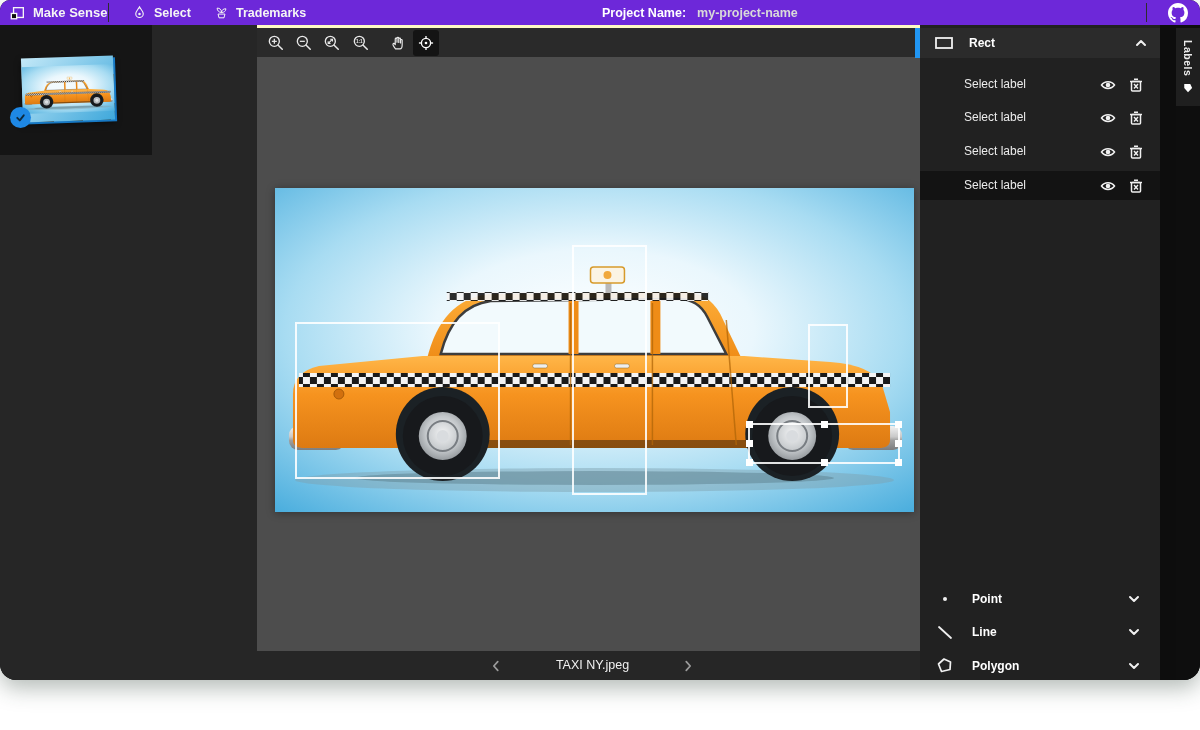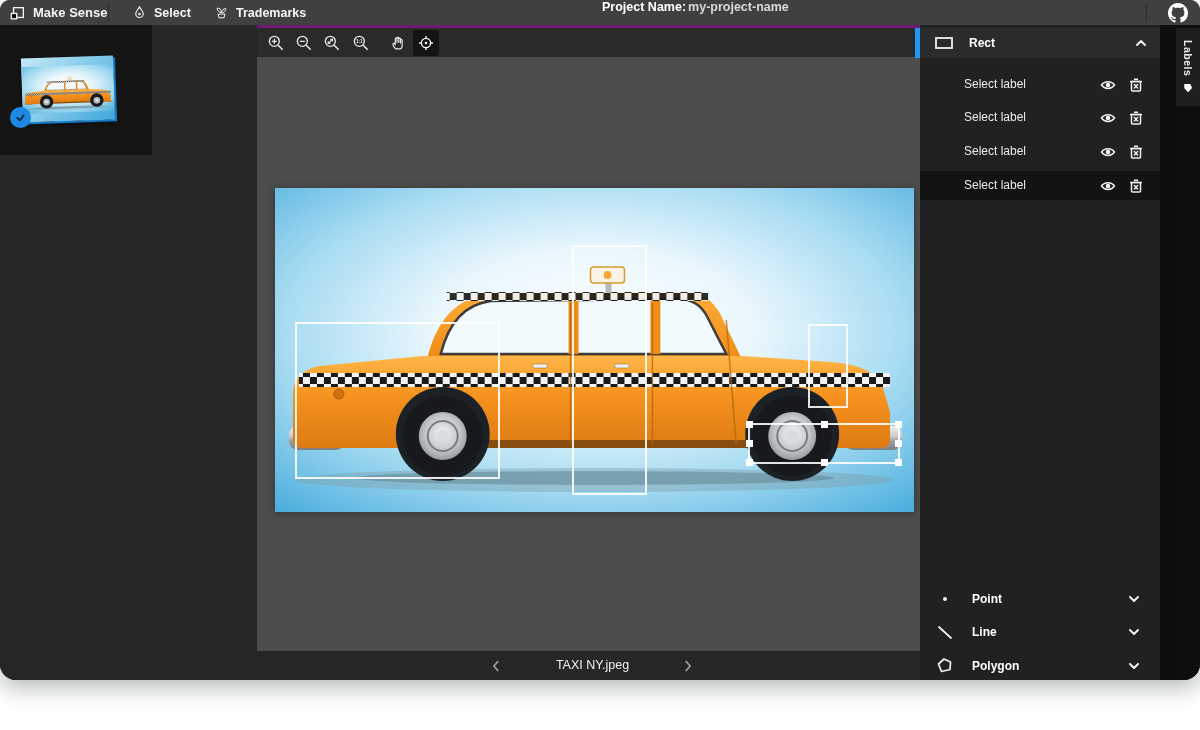--- a/index.html
+++ b/index.html
@@ -5,43 +5,43 @@
   * { margin:0; padding:0; box-sizing:border-box; }
   html,body { width:1200px; height:730px; background:#ffffff; font-family:"Liberation Sans", sans-serif; overflow:hidden; }
   .page { position:relative; width:1200px; height:730px; background:#ffffff; }
 
   
   .app { position:absolute; left:0; top:0; width:1200px; height:680px;
          background:#0d0d0d; border-radius:10px 10px 16px 16px; overflow:hidden;
          box-shadow:0 8px 22px rgba(40,60,50,.35); }
 
   
-  .topbar { position:absolute; left:0; top:0; width:1200px; height:25px; background:#404040; }
+  .topbar { position:absolute; left:0; top:0; width:1200px; height:25px; background:#6d28d9; }
   .topbar .sep { position:absolute; top:3px; width:1px; height:19px; background:#2d2d2d; }
   .nav-item { position:absolute; top:0; height:25px; display:flex; align-items:center; gap:7px;
               color:#f5f5f5; font-size:12.5px; font-weight:bold; cursor:pointer; }
   .nav-item svg { display:block; }
   .brand { left:10px; font-size:13px; }
-  .proj { position:absolute; left:602px; top:0; height:25px; display:flex; align-items:flex-start; gap:2px; }
+  .proj { position:absolute; left:602px; top:0; height:25px; display:flex; align-items:center; gap:11px; }
   .proj .plabel { color:#ffffff; font-weight:bold; font-size:12.5px; }
   .proj .pvalue { color:#d9d9d9; font-size:12.5px; font-weight:bold; }
   .gh { position:absolute; right:12px; top:3px; width:20px; height:20px; cursor:pointer; }
 
   
   .left-panel { position:absolute; left:0; top:25px; width:257px; height:655px; background:#262626; }
   .images-zone { position:absolute; left:0; top:0; width:152px; height:130px; background:#151515; }
   .thumb-card { position:absolute; left:22px; top:32px; width:92px; height:64px;
                 transform:rotate(-2deg); background:linear-gradient(135deg,#c4e9f8,#3fa8db);
                 box-shadow:2px 2px 0 0 #1779c4, 0 3px 6px rgba(0,0,0,.5); cursor:pointer; }
   .thumb-card svg { display:block; }
   .check-badge { position:absolute; left:10px; top:82px; width:21px; height:21px; border-radius:50%;
                  background:#1e88e5; display:flex; align-items:center; justify-content:center; }
 
   
-  .center { position:absolute; left:257px; top:25px; width:671px; height:655px; background:#701a75; }
+  .center { position:absolute; left:257px; top:25px; width:671px; height:655px; background:#fef9c3; }
   .toolbar { position:absolute; left:0; top:3px; width:671px; height:29px; background:#2a2a2a; }
   .tool-btn { position:absolute; top:2px; width:26px; height:26px; border-radius:3px;
               display:flex; align-items:center; justify-content:center; cursor:pointer; }
   .tool-btn.active { background:#141414; }
   .canvas { position:absolute; left:0; top:32px; width:671px; height:594px; background:#4d4d4d; overflow:hidden; }
   .photo { position:absolute; left:18px; top:131px; width:639px; height:324px; box-shadow:0 1px 8px rgba(0,0,0,.35); }
   .photo svg { display:block; }
   .bbox { position:absolute; border:2px solid rgba(255,255,255,.88); }
   .handle { position:absolute; width:7px; height:7px; background:#ffffff; display:block; }
   .h-tl{left:-4px;top:-4px} .h-tm{left:50%;margin-left:-3.5px;top:-4px} .h-tr{right:-4px;top:-4px}

